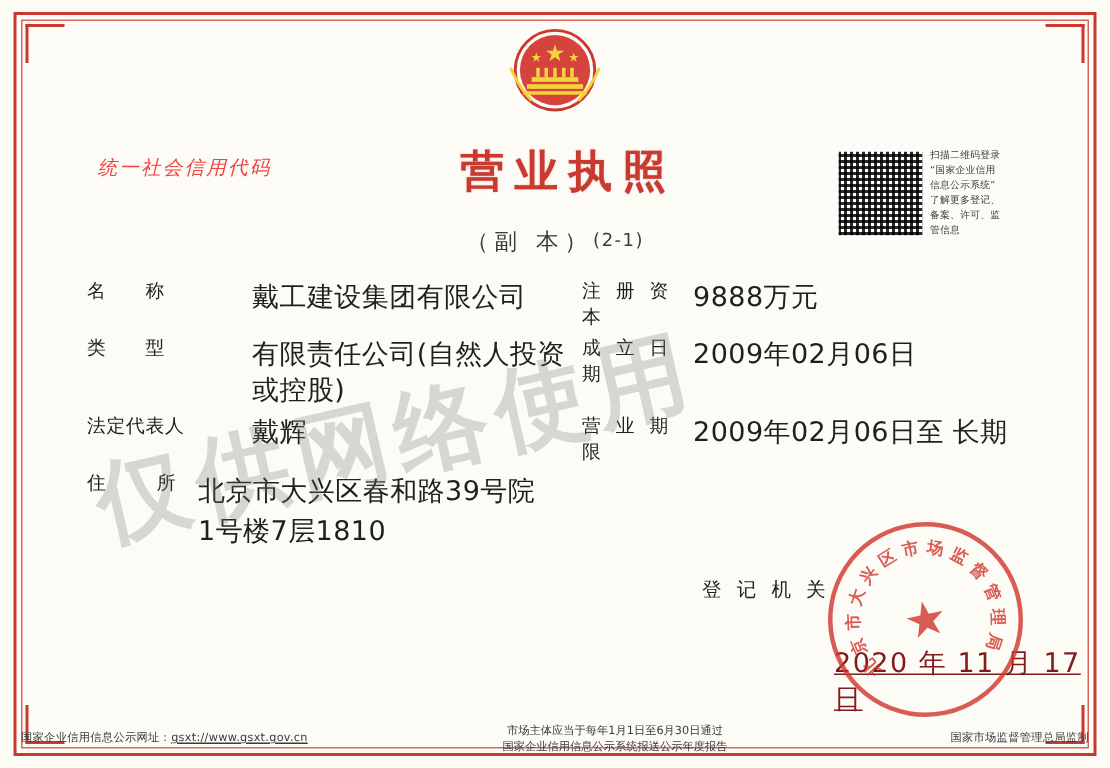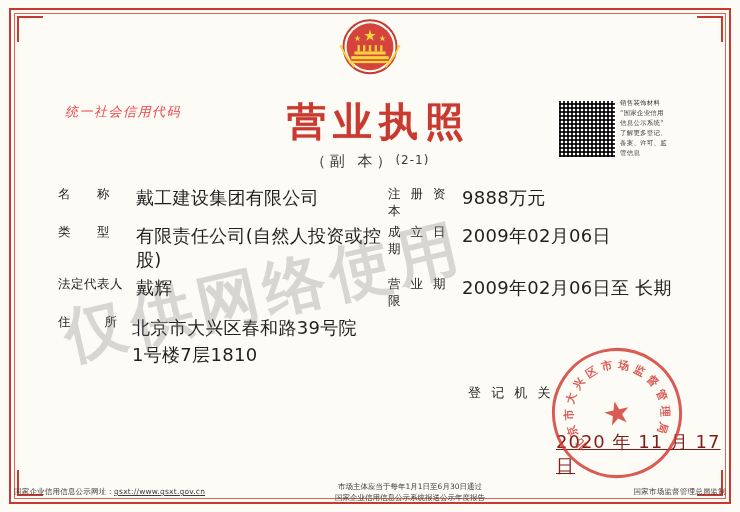--- a/index.html
+++ b/index.html
@@ -54,21 +54,21 @@
     height: 78px;
   }
 
   
   .title {
     position: absolute;
     left: 0; right: 0;
     top: 95px;
     text-align: center;
     font-family: "DejaVu Sans", "Liberation Sans", sans-serif;
-    font-size: 39px;
+    font-size: 29px;
     font-weight: bold;
     letter-spacing: 7px;
     color: #c8392f;
     text-shadow: 0 0 1px rgba(200,57,47,0.5);
     padding-left: 18px;
   }
   .subtitle {
     position: absolute;
     left: 0; right: 0;
     top: 152px;
@@ -127,21 +127,21 @@
   .fields {
     position: absolute;
     left: 58px;
     top: 186px;
     width: 630px;
   }
   .row {
     display: flex;
     margin-bottom: 4px;
   }
-  .col-left  { width: 330px; display: flex; }
+  .col-left  { width: 330px; display: flex; gap: 32px; }
   .col-right { width: 300px; display: flex; }
 
   .lab {
     font-size: 12.5px;
     color: #1f1f1f;
     width: 78px;
     flex: none;
     letter-spacing: 0.5px;
   }
   .val {
@@ -293,21 +293,21 @@
   </svg>
 
   <div class="title">营业执照</div>
   <div class="subtitle">
     <span class="paren">（副 本）</span><span class="num">(2-1)</span>
   </div>
 
   <div class="code-label">统一社会信用代码</div>
 
   <div class="qr-box"></div>
-  <div class="qr-note" style="white-space:pre-line">销售装饰材料
+  <div class="qr-note" style="white-space:pre-line">扫描二维码登录
 “国家企业信用
 信息公示系统”
 了解更多登记、
 备案、许可、监
 管信息</div>
 
   <div class="fields">
 
     <div class="row">
       <div class="col-left">

